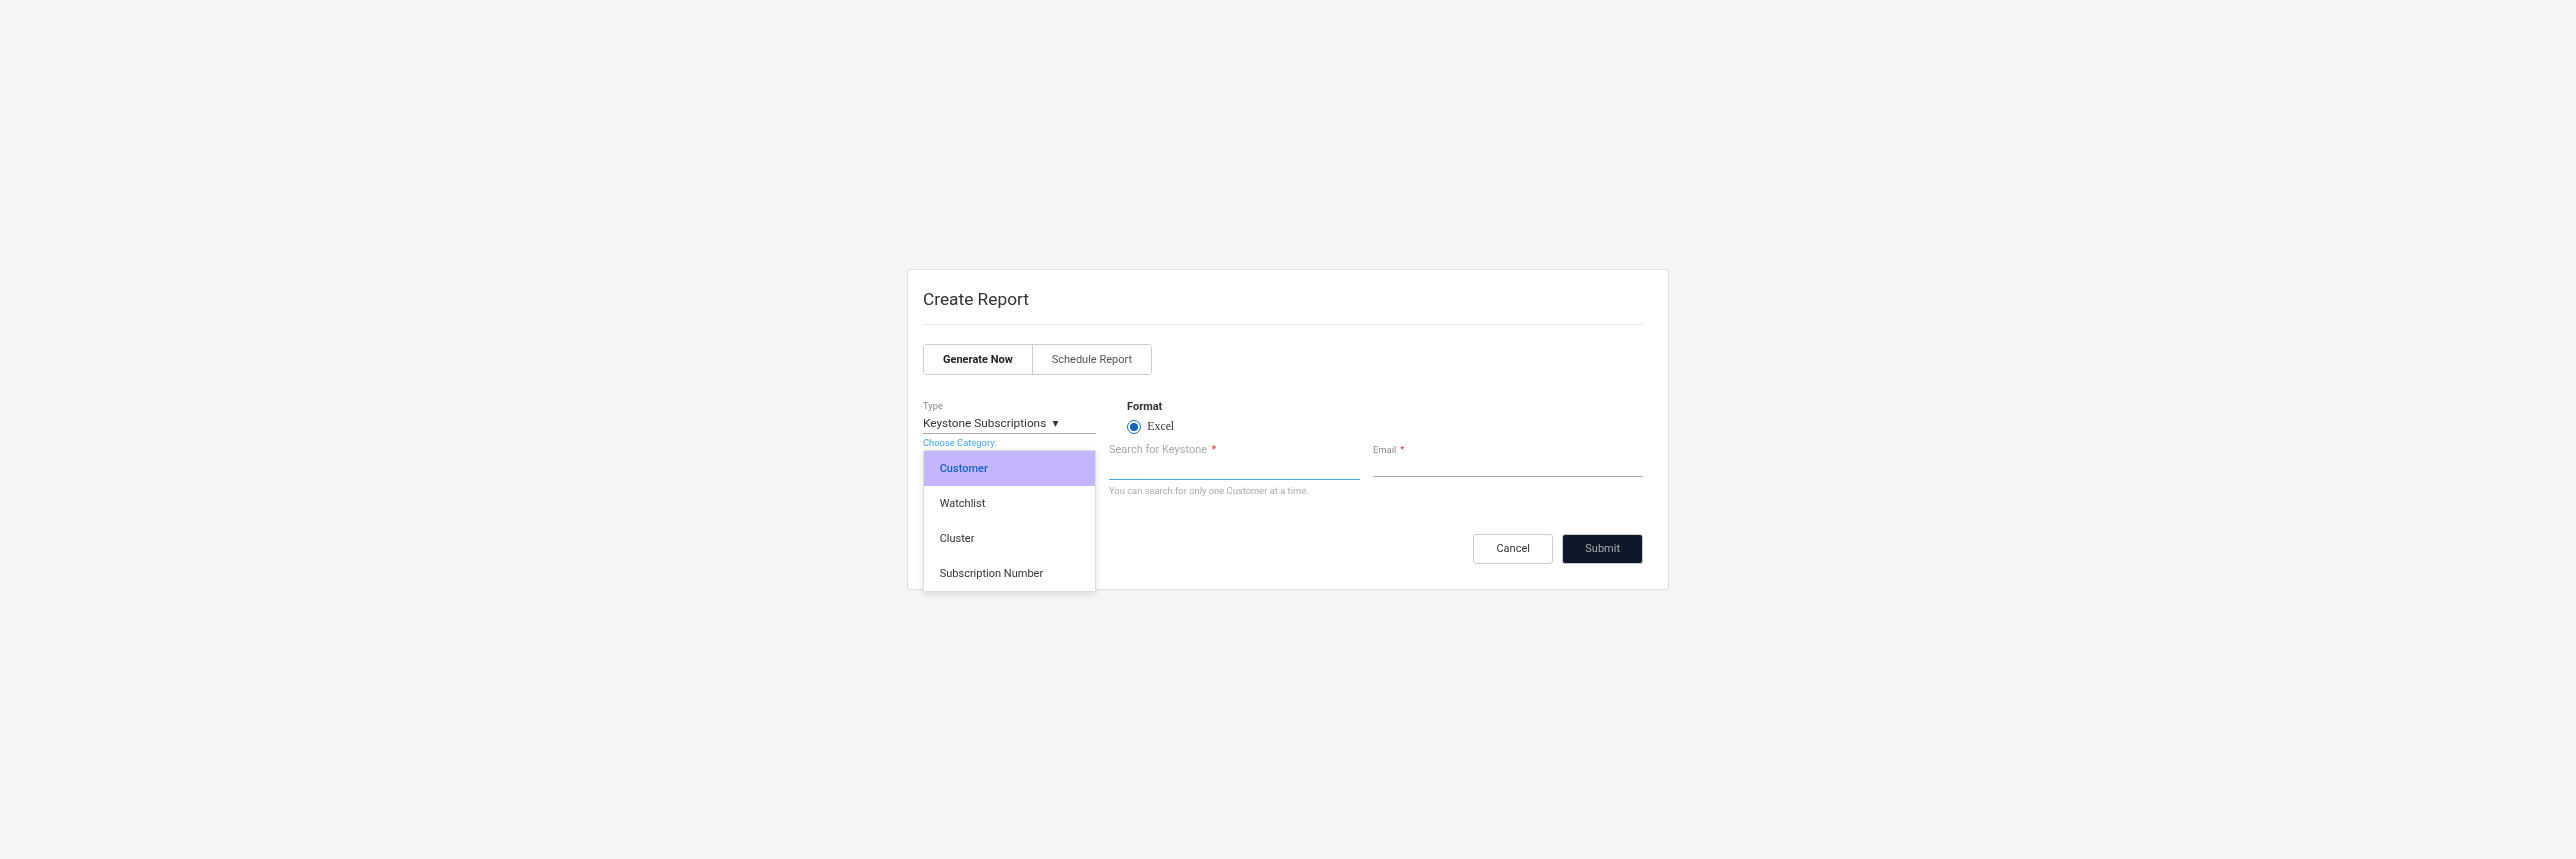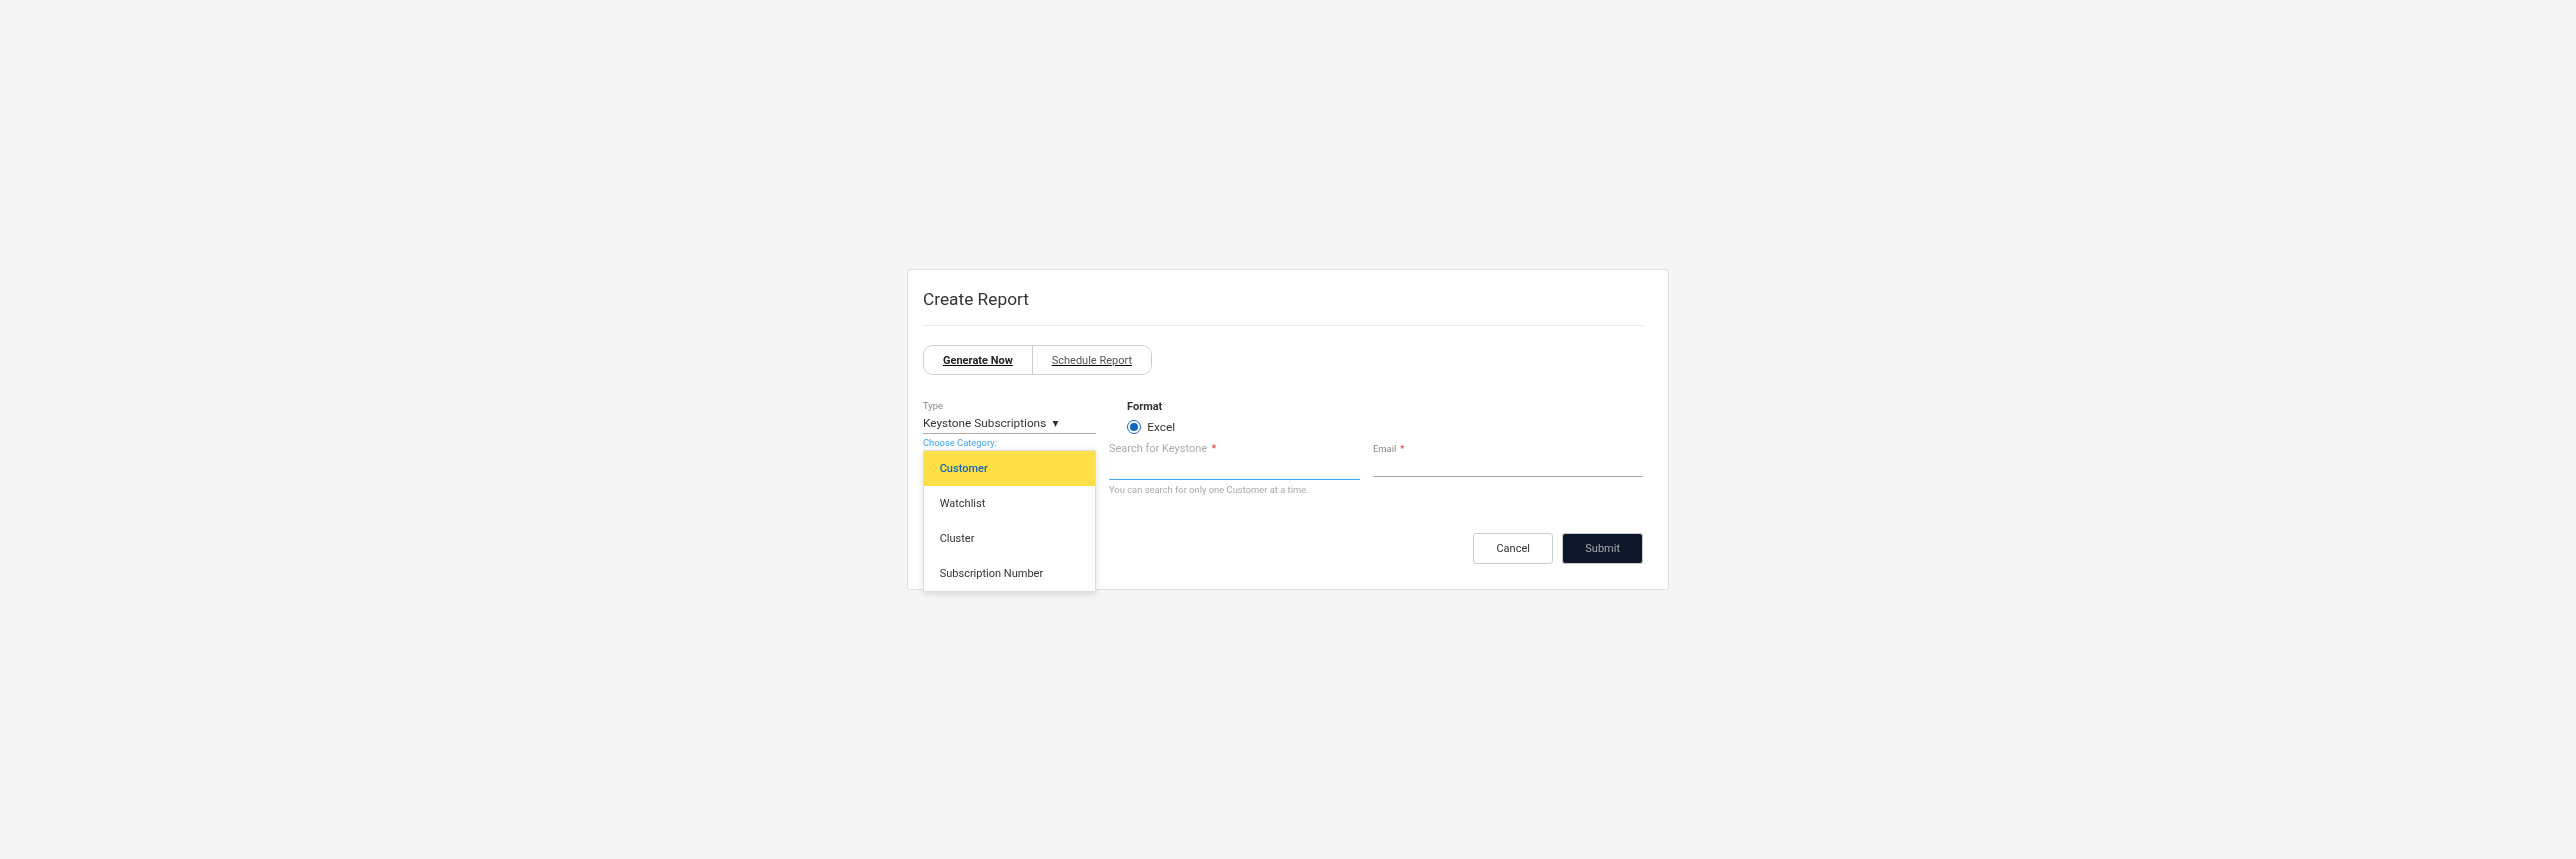--- a/index.html
+++ b/index.html
@@ -28,25 +28,24 @@
     .page-title {
       font-size: 17.3px;
       font-weight: 400;
       color: #333;
       margin-bottom: 15.7px;
     }
 
     .tabs-container {
       display: flex;
       border: 0.8px solid #ccc;
-      border-radius: 10px;
+      border-radius: 4px;
       width: fit-content;
       margin-bottom: 25px;
       overflow: hidden;
-      text-decoration: underline;
     }
 
     .tab {
       padding: 7.8px 19px;
       font-size: 11px;
       cursor: pointer;
       background: #ffffff;
       color: #555;
       border: none;
       outline: none;
@@ -147,20 +146,21 @@
     .radio-circle .inner {
       width: 7.8px;
       height: 7.8px;
       border-radius: 50%;
       background: #1565c0;
     }
 
     .radio-label {
       font-size: 11.8px;
       color: #333;
+      font-family: Liberation Serif, serif;
     }
 
     .text-input {
       border: none;
       border-bottom: 0.8px solid #aaa;
       outline: none;
       font-size: 11.8px;
       color: #333;
       padding: 3.1px 0;
       width: 100%;
@@ -202,21 +202,21 @@
     }
 
     .dropdown-item {
       padding: 11px 15.7px;
       font-size: 11px;
       color: #333;
       cursor: pointer;
     }
 
     .dropdown-item.selected {
-      background: #fde047;
+      background: #c4b5fd;
       color: #1565c0;
       font-weight: 500;
     }
 
     .customer-search-section {
       flex: 0 0 251px;
     }
 
     .search-input-wrapper {
       display: flex;

